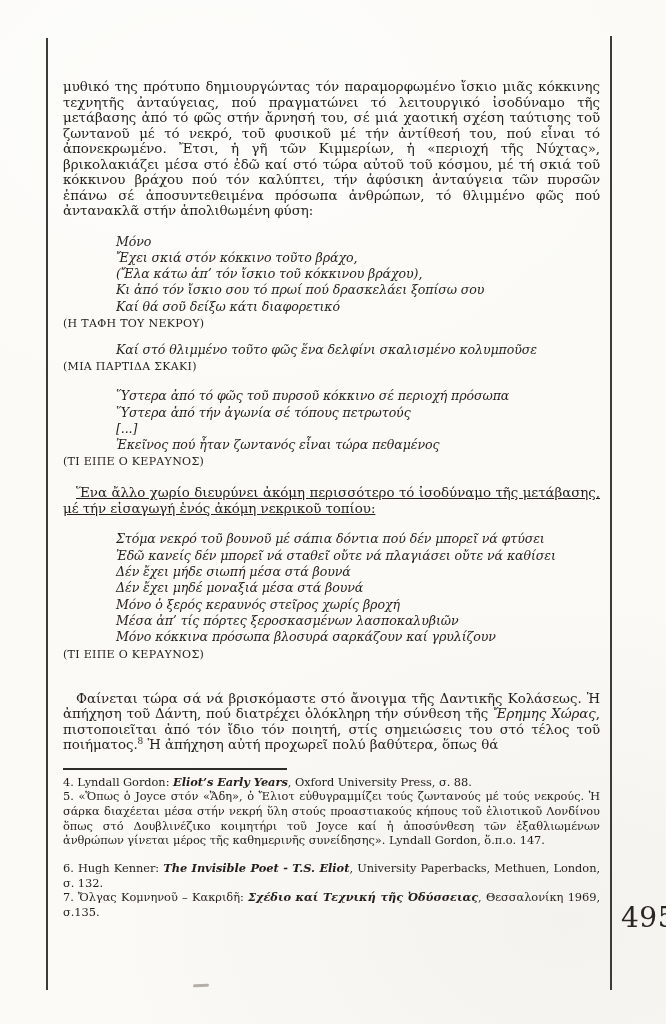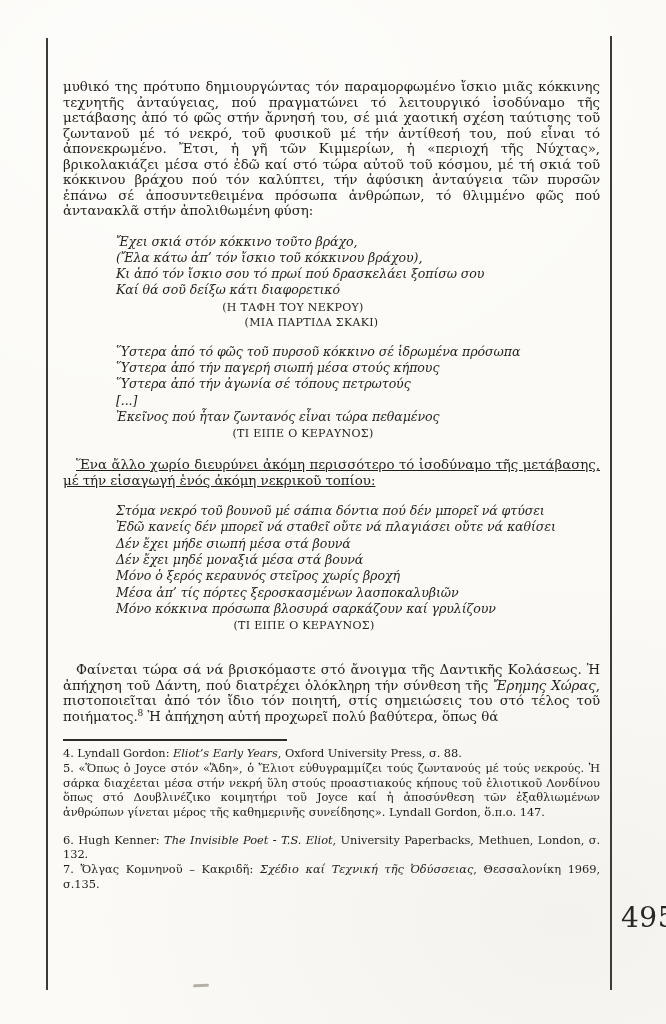--- a/index.html
+++ b/index.html
@@ -39,38 +39,38 @@
   .fn-ref { font-size:9px; line-height:0; vertical-align:super; }
 
   .poem {
     margin:15px 0 0 53px; font-style:italic;
     font-size:12.6px; line-height:16.3px; letter-spacing:-0.1px;
   }
   .poem-tight { margin-top:12px; }
   .poem-line { white-space:nowrap; }
 
   .attribution {
-    margin-top:2px; text-align:center;
+    margin-top:2px; text-align:left;
     font-size:11px; letter-spacing:.3px; color:#26231e;
   }
   .attr-1 { padding-right:77px; }
   .attr-2 { padding-right:40px; }
   .attr-3 { padding-right:57px; }
   .attr-4 { padding-right:55px; }
 
   .fn-sep {
     width:224px; height:0; border-top:2px solid #2e2c27;
     margin:15px 0 5px 0;
   }
   .footnotes { }
   .fn {
     margin:0; font-size:11.4px; line-height:14.7px;
     text-align:justify; letter-spacing:-0.05px;
   }
-  .fn em { font-style:italic; }
+  .fn em { font-style:italic;font-weight:bold; }
   .fn-gap { margin-top:13px; }
 
   .artifact {
     position:absolute; left:193px; top:984px; width:16px; height:3px;
     background:#b4b0a8; border-radius:2px; transform:rotate(-3deg);
   }
 </style>
 </head>
 <body>
 
@@ -79,32 +79,35 @@
   <div class="rule-left"></div>
   <div class="rule-right"></div>
 
   <div class="pagenum">495</div>
 
   <div class="content">
 
     <p class="body-text">μυθικό της πρότυπο δημιουργώντας τόν παραμορφωμένο ἴσκιο μιᾶς κόκκινης τεχνητῆς ἀνταύγειας, πού πραγματώνει τό λειτουργικό ἰσοδύναμο τῆς μετάβασης ἀπό τό φῶς στήν ἄρνησή του, σέ μιά χαοτική σχέση ταύτισης τοῦ ζωντανοῦ μέ τό νεκρό, τοῦ φυσικοῦ μέ τήν ἀντίθεσή του, πού εἶναι τό ἀπονεκρωμένο. Ἔτσι, ἡ γῆ τῶν Κιμμερίων, ἡ «περιοχή τῆς Νύχτας», βρικολακιάζει μέσα στό ἐδῶ καί στό τώρα αὐτοῦ τοῦ κόσμου, μέ τή σκιά τοῦ κόκκινου βράχου πού τόν καλύπτει, τήν ἀφύσικη ἀνταύγεια τῶν πυρσῶν ἐπάνω σέ ἀποσυντεθειμένα πρόσωπα ἀνθρώπων, τό θλιμμένο φῶς πού ἀντανακλᾶ στήν ἀπολιθωμένη φύση:</p>
 
     <div class="poem">
+      <div class="poem-line">Μόνο</div>
       <div class="poem-line">Ἔχει σκιά στόν κόκκινο τοῦτο βράχο,</div>
       <div class="poem-line">(Ἔλα κάτω ἀπ’ τόν ἴσκιο τοῦ κόκκινου βράχου),</div>
       <div class="poem-line">Κι ἀπό τόν ἴσκιο σου τό πρωί πού δρασκελάει ξοπίσω σου</div>
       <div class="poem-line">Καί θά σοῦ δείξω κάτι διαφορετικό</div>
     </div>
     <div class="attribution attr-1">(Η ΤΑΦΗ ΤΟΥ ΝΕΚΡΟΥ)</div>
 
+    <div class="poem poem-tight">
+      <div class="poem-line">Καί στό θλιμμένο τοῦτο φῶς ἕνα δελφίνι σκαλισμένο κολυμποῦσε</div>
+    </div>
     <div class="attribution attr-2">(ΜΙΑ ΠΑΡΤΙΔΑ ΣΚΑΚΙ)</div>
 
     <div class="poem">
-      <div class="poem-line">Ὕστερα ἀπό τό φῶς τοῦ πυρσοῦ κόκκινο σέ ἱδρωμένα πρόσωπα</div>
-      <div class="poem-line">Ὕστερα ἀπό τήν παγερή σιωπή μέσα στούς κήπους</div>
+      <div class="poem-line">Ὕστερα ἀπό τό φῶς τοῦ πυρσοῦ κόκκινο σέ περιοχή πρόσωπα</div>
       <div class="poem-line">Ὕστερα ἀπό τήν ἀγωνία σέ τόπους πετρωτούς</div>
       <div class="poem-line">[...]</div>
       <div class="poem-line">Ἐκεῖνος πού ἦταν ζωντανός εἶναι τώρα πεθαμένος</div>
     </div>
     <div class="attribution attr-3">(ΤΙ ΕΙΠΕ Ο ΚΕΡΑΥΝΟΣ)</div>
 
     <p class="body-text indent mt-para2">Ἕνα ἄλλο χωρίο διευρύνει ἀκόμη περισσότερο τό ἰσοδύναμο τῆς μετάβασης, μέ τήν εἰσαγωγή ἑνός ἀκόμη νεκρικοῦ τοπίου:</p>
 
     <div class="poem">
       <div class="poem-line">Στόμα νεκρό τοῦ βουνοῦ μέ σάπια δόντια πού δέν μπορεῖ νά φτύσει</div>

